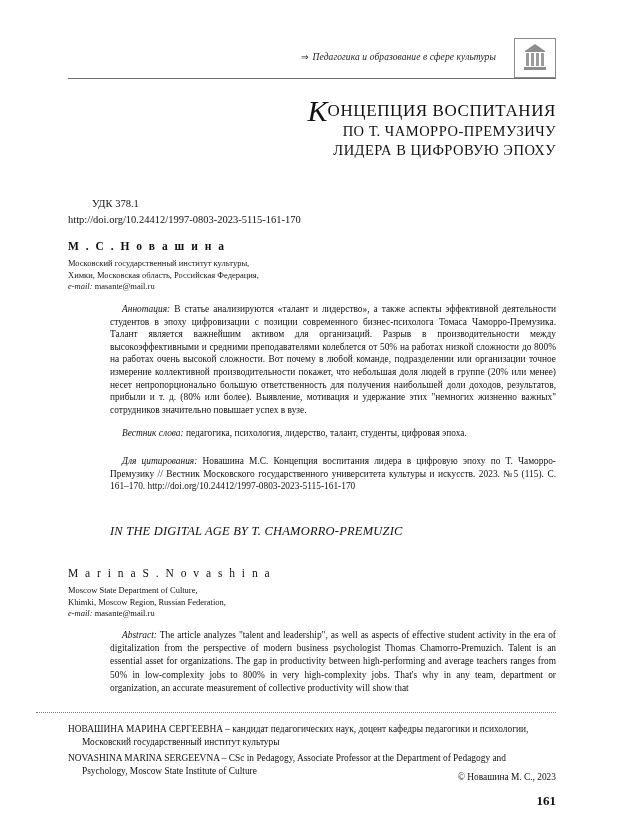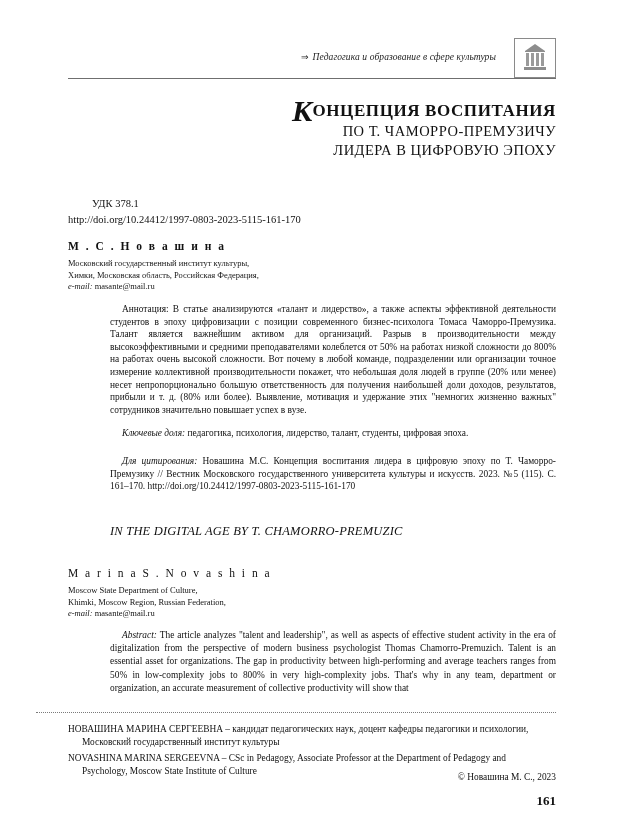--- a/index.html
+++ b/index.html
@@ -71,21 +71,20 @@
     right: 66px;
     top: 100px;
     width: 420px;
     text-align: right;
   }
   .title-line1 {
     font-size: 17px;
     letter-spacing: 0.6px;
     line-height: 22px;
     white-space: nowrap;
-    font-weight: bold;
   }
   .dropcap {
     font-family: "Liberation Serif", serif;
     font-style: italic;
     font-size: 30px;
     line-height: 22px;
     vertical-align: -5px;
     letter-spacing: 0;
   }
   .title-line {
@@ -134,21 +133,21 @@
   .abstract-ru {
     position: absolute;
     left: 110px;
     top: 303px;
     width: 446px;
     font-size: 9.4px;
     line-height: 12.6px;
     text-align: justify;
     text-indent: 12px;
   }
-  .abstract-ru .lbl { }
+  .abstract-ru .lbl { font-style: italic; }
 
   .keywords-ru {
     position: absolute;
     left: 110px;
     top: 427px;
     width: 446px;
     font-size: 9.4px;
     line-height: 12.6px;
     text-align: justify;
     text-indent: 12px;
@@ -277,21 +276,21 @@
     <div>Московский государственный институт культуры,</div>
     <div>Химки, Московская область, Российская Федерация,</div>
     <div><span class="email-label">e-mail:</span> <span>masante@mail.ru</span></div>
   </div>
 
   <div class="abstract-ru">
     <span class="lbl">Аннотация:</span><span> В статье анализируются «талант и лидерство», а также аспекты эффективной деятельности студентов в эпоху цифровизации с позиции современного бизнес-психолога Томаса Чаморро-Премузика. Талант является важнейшим активом для организаций. Разрыв в производительности между высокоэффективными и средними преподавателями колеблется от 50% на работах низкой сложности до 800% на работах очень высокой сложности. Вот почему в любой команде, подразделении или организации точное измерение коллективной производительности покажет, что небольшая доля людей в группе (20% или менее) несет непропорционально большую ответственность для получения наибольшей доли доходов, результатов, прибыли и т. д. (80% или более). Выявление, мотивация и удержание этих "немногих жизненно важных" сотрудников значительно повышает успех в вузе.</span>
   </div>
 
   <div class="keywords-ru">
-    <span class="lbl">Ключевые доля:</span><span> педагогика, психология, лидерство, талант, студенты, цифровая эпоха.</span>
+    <span class="lbl">Вестник слова:</span><span> педагогика, психология, лидерство, талант, студенты, цифровая эпоха.</span>
   </div>
 
   <div class="citation-ru">
     <span class="lbl">Для цитирования:</span><span> Новашина М.С. Концепция воспитания лидера в цифровую эпоху по Т. Чаморро-Премузику // Вестник Московского государственного университета культуры и искусств. 2023. №5 (115). С. 161–170. http://doi.org/10.24412/1997-0803-2023-5115-161-170</span>
   </div>
 
   <div class="title-en">
     <div>IN THE DIGITAL AGE BY T. CHAMORRO-PREMUZIC</div>
   </div>
 

